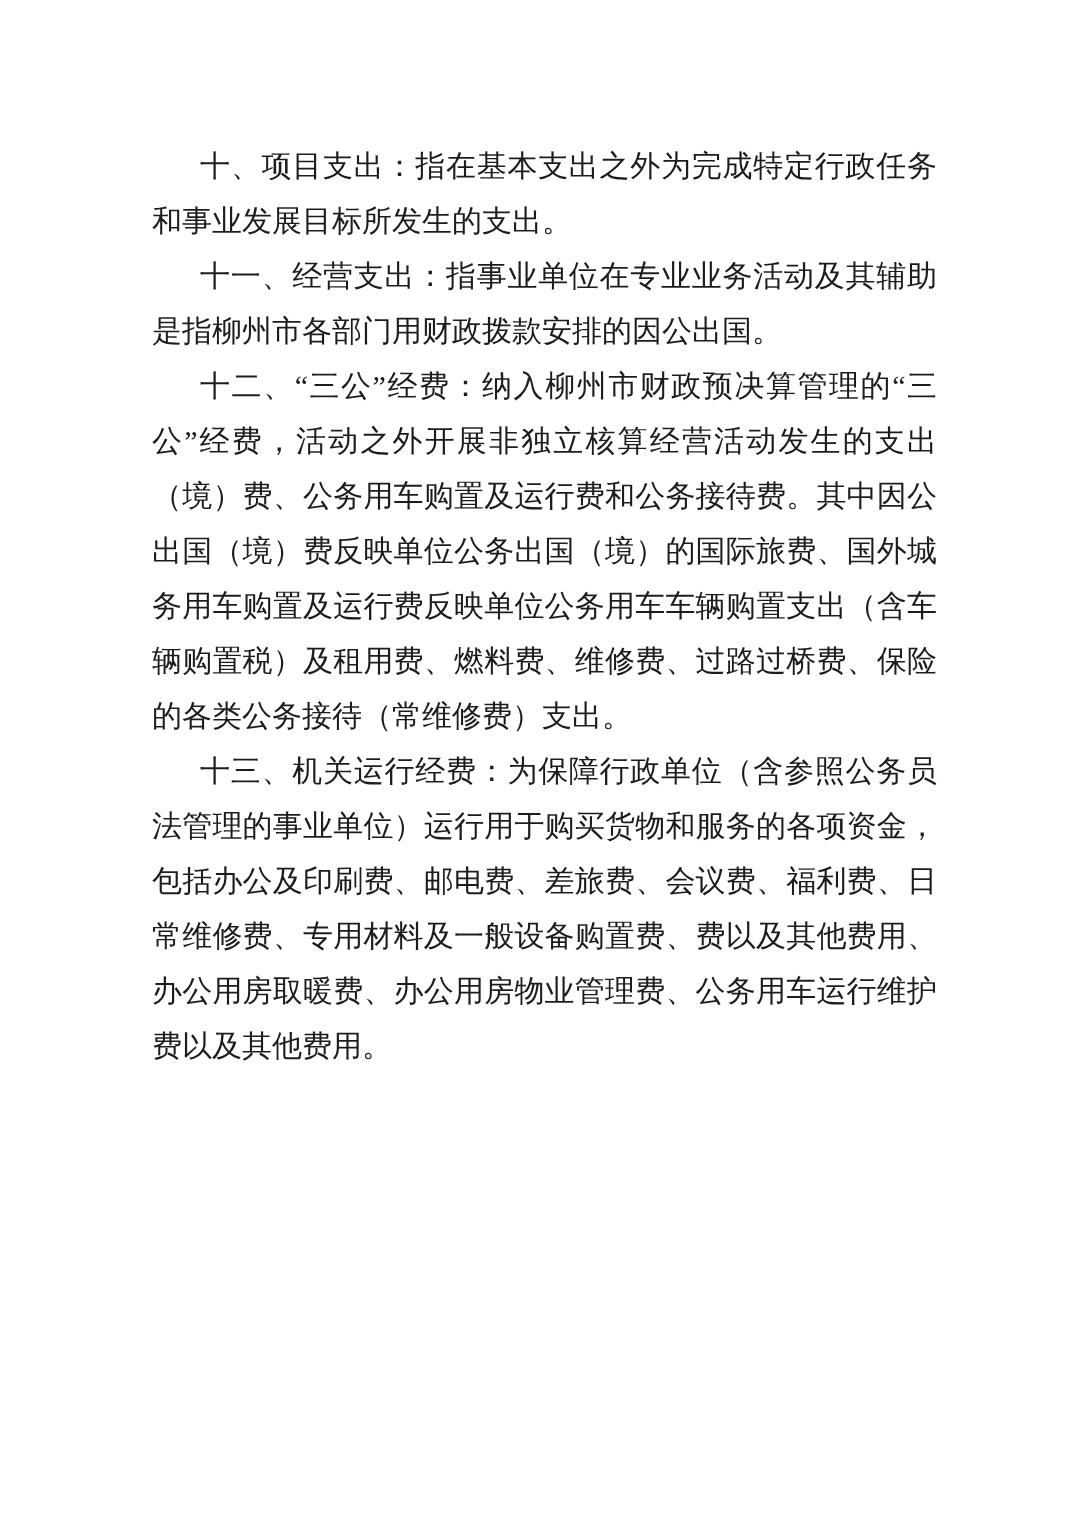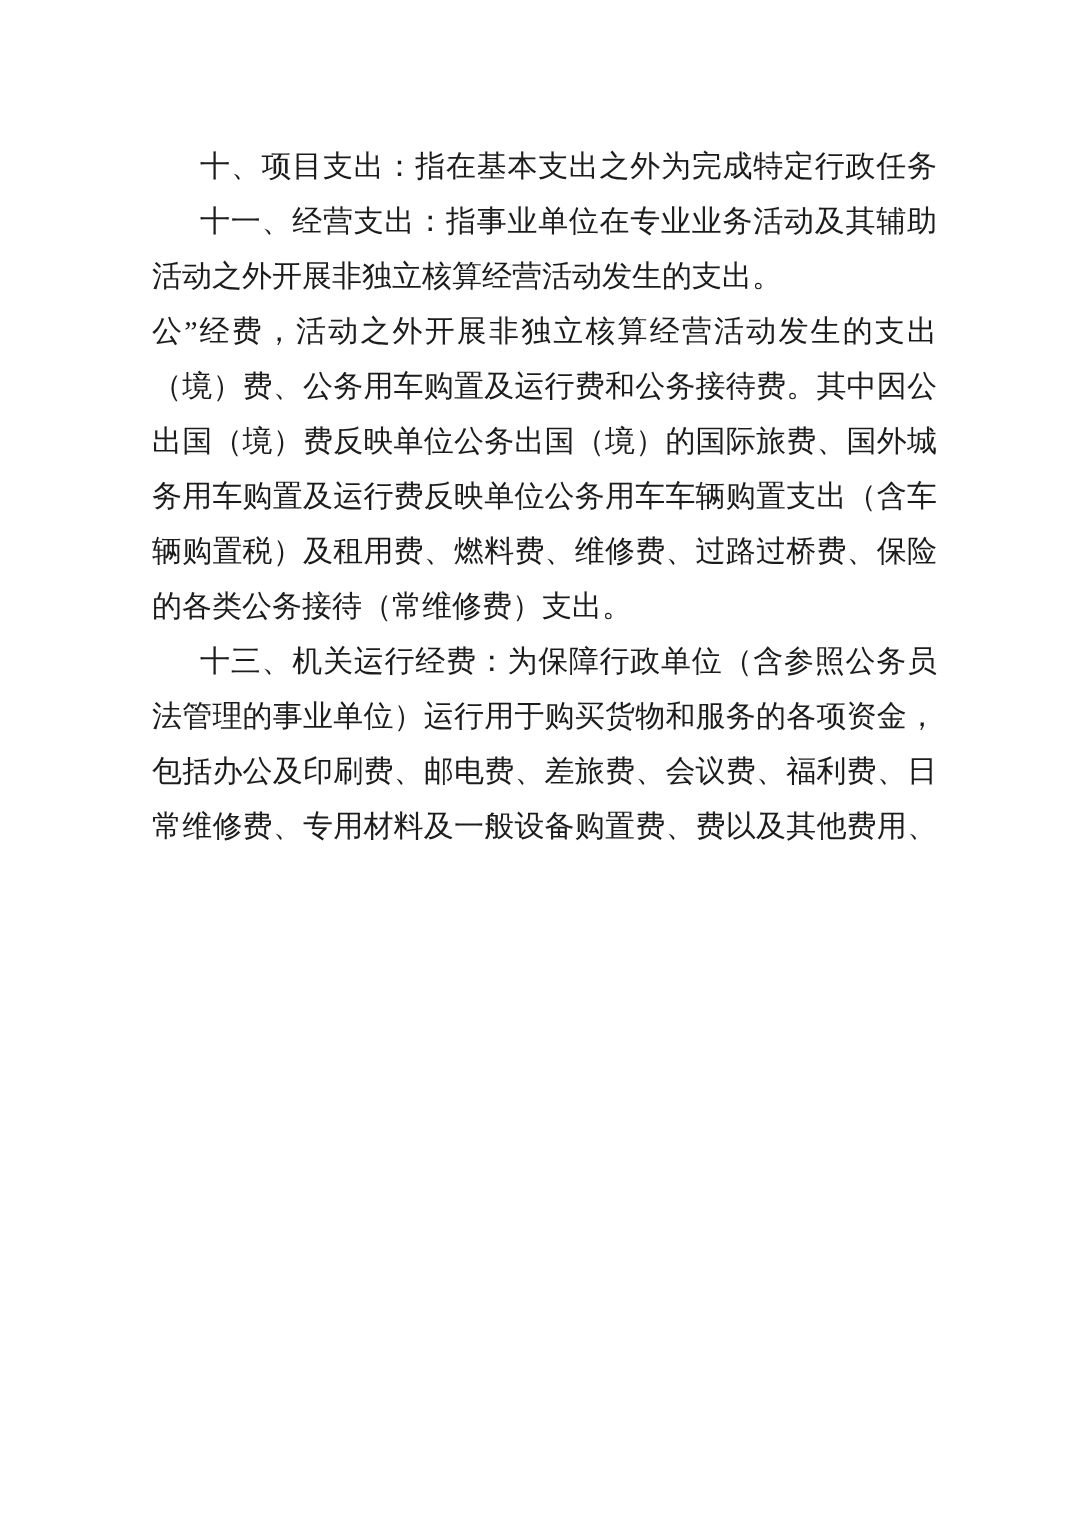--- a/index.html
+++ b/index.html
@@ -48,33 +48,37 @@
   
   .line.last { text-align: left; }
 </style>
 </head>
 <body>
 
 <div class="page">
   <div class="doc-body" id="doc-body">
       <div class="para">
         <div class="line j indent">十、项目支出：指在基本支出之外为完成特定行政任务</div>
+        <div class="line last">和事业发展目标所发生的支出。</div>
       </div>
       <div class="para">
         <div class="line j indent">十一、经营支出：指事业单位在专业业务活动及其辅助</div>
-        <div class="line last">活动之外开展非独立核算经营活动发生的支出。</div>
+        <div class="line last">是指柳州市各部门用财政拨款安排的因公出国。</div>
       </div>
       <div class="para">
+        <div class="line j indent">十二、“三公”经费：纳入柳州市财政预决算管理的“三</div>
         <div class="line j">公”经费，活动之外开展非独立核算经营活动发生的支出</div>
         <div class="line j">（境）费、公务用车购置及运行费和公务接待费。其中因公</div>
         <div class="line j">出国（境）费反映单位公务出国（境）的国际旅费、国外城</div>
         <div class="line j">务用车购置及运行费反映单位公务用车车辆购置支出（含车</div>
         <div class="line j">辆购置税）及租用费、燃料费、维修费、过路过桥费、保险</div>
         <div class="line last">的各类公务接待（常维修费）支出。</div>
       </div>
       <div class="para">
         <div class="line j indent">十三、机关运行经费：为保障行政单位（含参照公务员</div>
         <div class="line j">法管理的事业单位）运行用于购买货物和服务的各项资金，</div>
         <div class="line j">包括办公及印刷费、邮电费、差旅费、会议费、福利费、日</div>
         <div class="line j">常维修费、专用材料及一般设备购置费、费以及其他费用、</div>
+        <div class="line j">办公用房取暖费、办公用房物业管理费、公务用车运行维护</div>
+        <div class="line last">费以及其他费用。</div>
       </div>
     </div>
 </div>
 
 </body></html>

